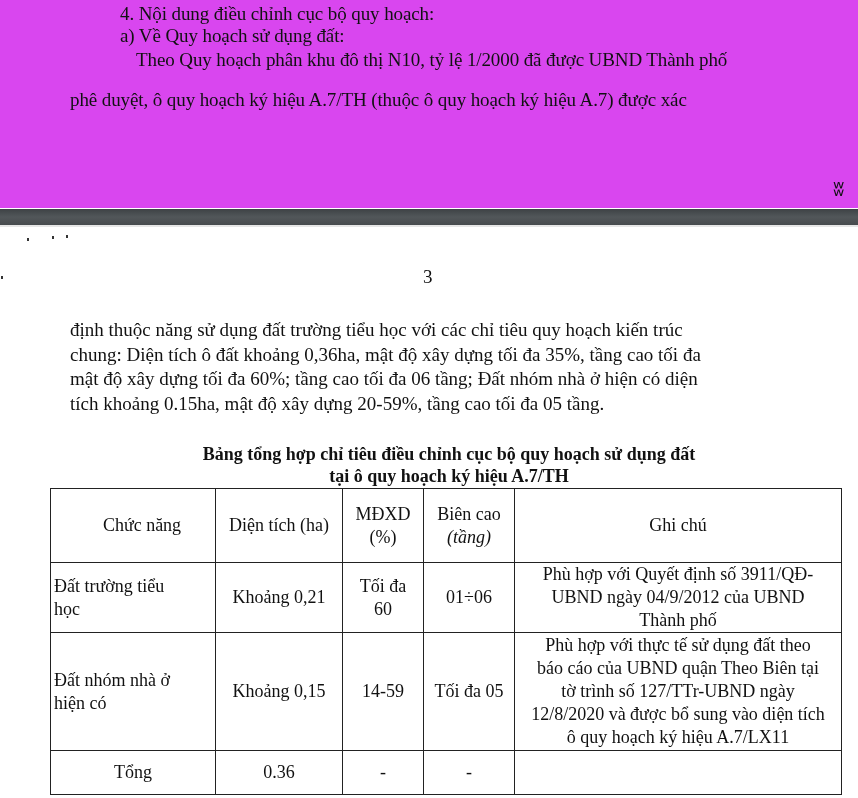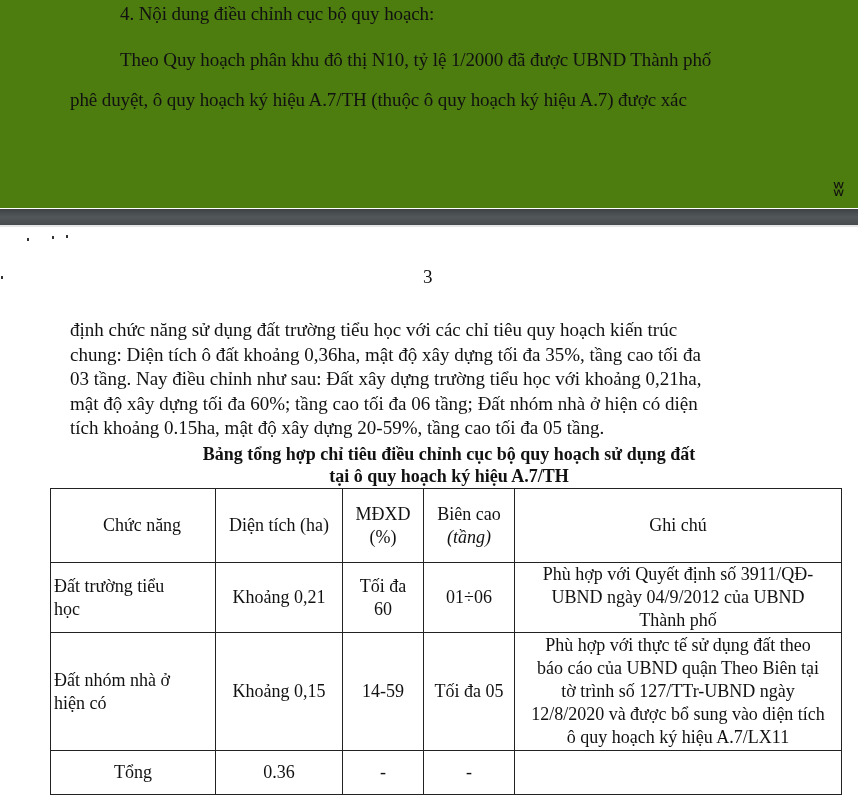--- a/index.html
+++ b/index.html
@@ -2,21 +2,21 @@
 <html><head>
 <meta charset="utf-8">
 <style>
   html, body { margin:0; padding:0; }
   body {
     width:858px; height:798px; overflow:hidden; position:relative;
     background:#ffffff; color:#111;
     font-family:"Liberation Serif", "DejaVu Serif", serif;
   }
   .page { position:absolute; left:0; width:858px; }
-  .page-top { top:0; height:208px; background:#4d7c0f; }
+  .page-top { top:0; height:208px; background:#d946ef; }
   .line { position:absolute; font-size:19px; line-height:24px; white-space:nowrap; letter-spacing:-0.1px; }
   .sep-bar {
     position:absolute; left:0; top:209px; width:858px; height:16px;
     background:linear-gradient(#3e4245, #52575a 50%, #474b4e);
   }
   .sep-light { position:absolute; left:0; top:225px; width:858px; height:2px; background:#e6e6e6; }
   .mark { position:absolute; font-size:22px; font-family:"DejaVu Sans", sans-serif; }
   .dot { position:absolute; width:2px; height:3px; background:#333; }
   .page-num { position:absolute; left:423px; top:266px; font-size:19px; }
   .para { position:absolute; left:70px; width:730px; font-size:19px; line-height:24.5px; text-align:justify; }
@@ -29,39 +29,39 @@
   td, th { border:1.5px solid #222; text-align:center; vertical-align:middle; padding:0 3px; font-weight:normal; }
   .ital { font-style:italic; }
   .left { text-align:left; }
   .bold { font-weight:normal;margin-top:33px; }
 </style>
 </head>
 <body>
 
 <div class="page page-top">
   <div class="line" style="left:120px;top:2px;">4. Nội dung điều chỉnh cục bộ quy hoạch:</div>
-  <div class="line" style="left:120px;top:48px;">Theo Quy hoạch phân khu đô thị N10, tỷ lệ 1/2000 đã được UBND Thành phố</div>
+  <div class="line" style="left:120px;top:24px;">a) Về Quy hoạch sử dụng đất:</div>
+  <div class="line" style="left:136px;top:48px;">Theo Quy hoạch phân khu đô thị N10, tỷ lệ 1/2000 đã được UBND Thành phố</div>
   <div class="line" style="left:70px;top:88px;">phê duyệt, ô quy hoạch ký hiệu A.7/TH (thuộc ô quy hoạch ký hiệu A.7) được xác</div>
   <div class="mark" style="left:833px;top:176px;">ʬ</div>
 </div>
 
 <div class="sep-bar"></div>
 <div class="sep-light"></div>
 
 <div class="dot" style="left:27px;top:238px;"></div>
 <div class="dot" style="left:52px;top:236px;"></div>
 <div class="dot" style="left:66px;top:235px;"></div>
 <div class="dot" style="left:1px;top:276px;"></div>
 
 <div class="page-num">3</div>
 
 <div class="para" style="top:318px;">
-  <span>định chức năng sử dụng đất trường tiểu học với các chỉ tiêu quy hoạch kiến trúc</span>
+  <span>định thuộc năng sử dụng đất trường tiểu học với các chỉ tiêu quy hoạch kiến trúc</span>
   <span>chung: Diện tích ô đất khoảng 0,36ha, mật độ xây dựng tối đa 35%, tầng cao tối đa</span>
-  <span>03 tầng. Nay điều chỉnh như sau: Đất xây dựng trường tiểu học với khoảng 0,21ha,</span>
   <span>mật độ xây dựng tối đa 60%; tầng cao tối đa 06 tầng; Đất nhóm nhà ở hiện có diện</span>
   <span>tích khoảng 0.15ha, mật độ xây dựng 20-59%, tầng cao tối đa 05 tầng.</span>
 </div>
 
 <div class="tbl-title" style="top:443px;">Bảng tổng hợp chỉ tiêu điều chỉnh cục bộ quy hoạch sử dụng đất</div>
 <div class="tbl-title" style="top:465px;">tại ô quy hoạch ký hiệu A.7/TH</div>
 
 <table>
   <tbody>
       <tr style="height:74px;">

